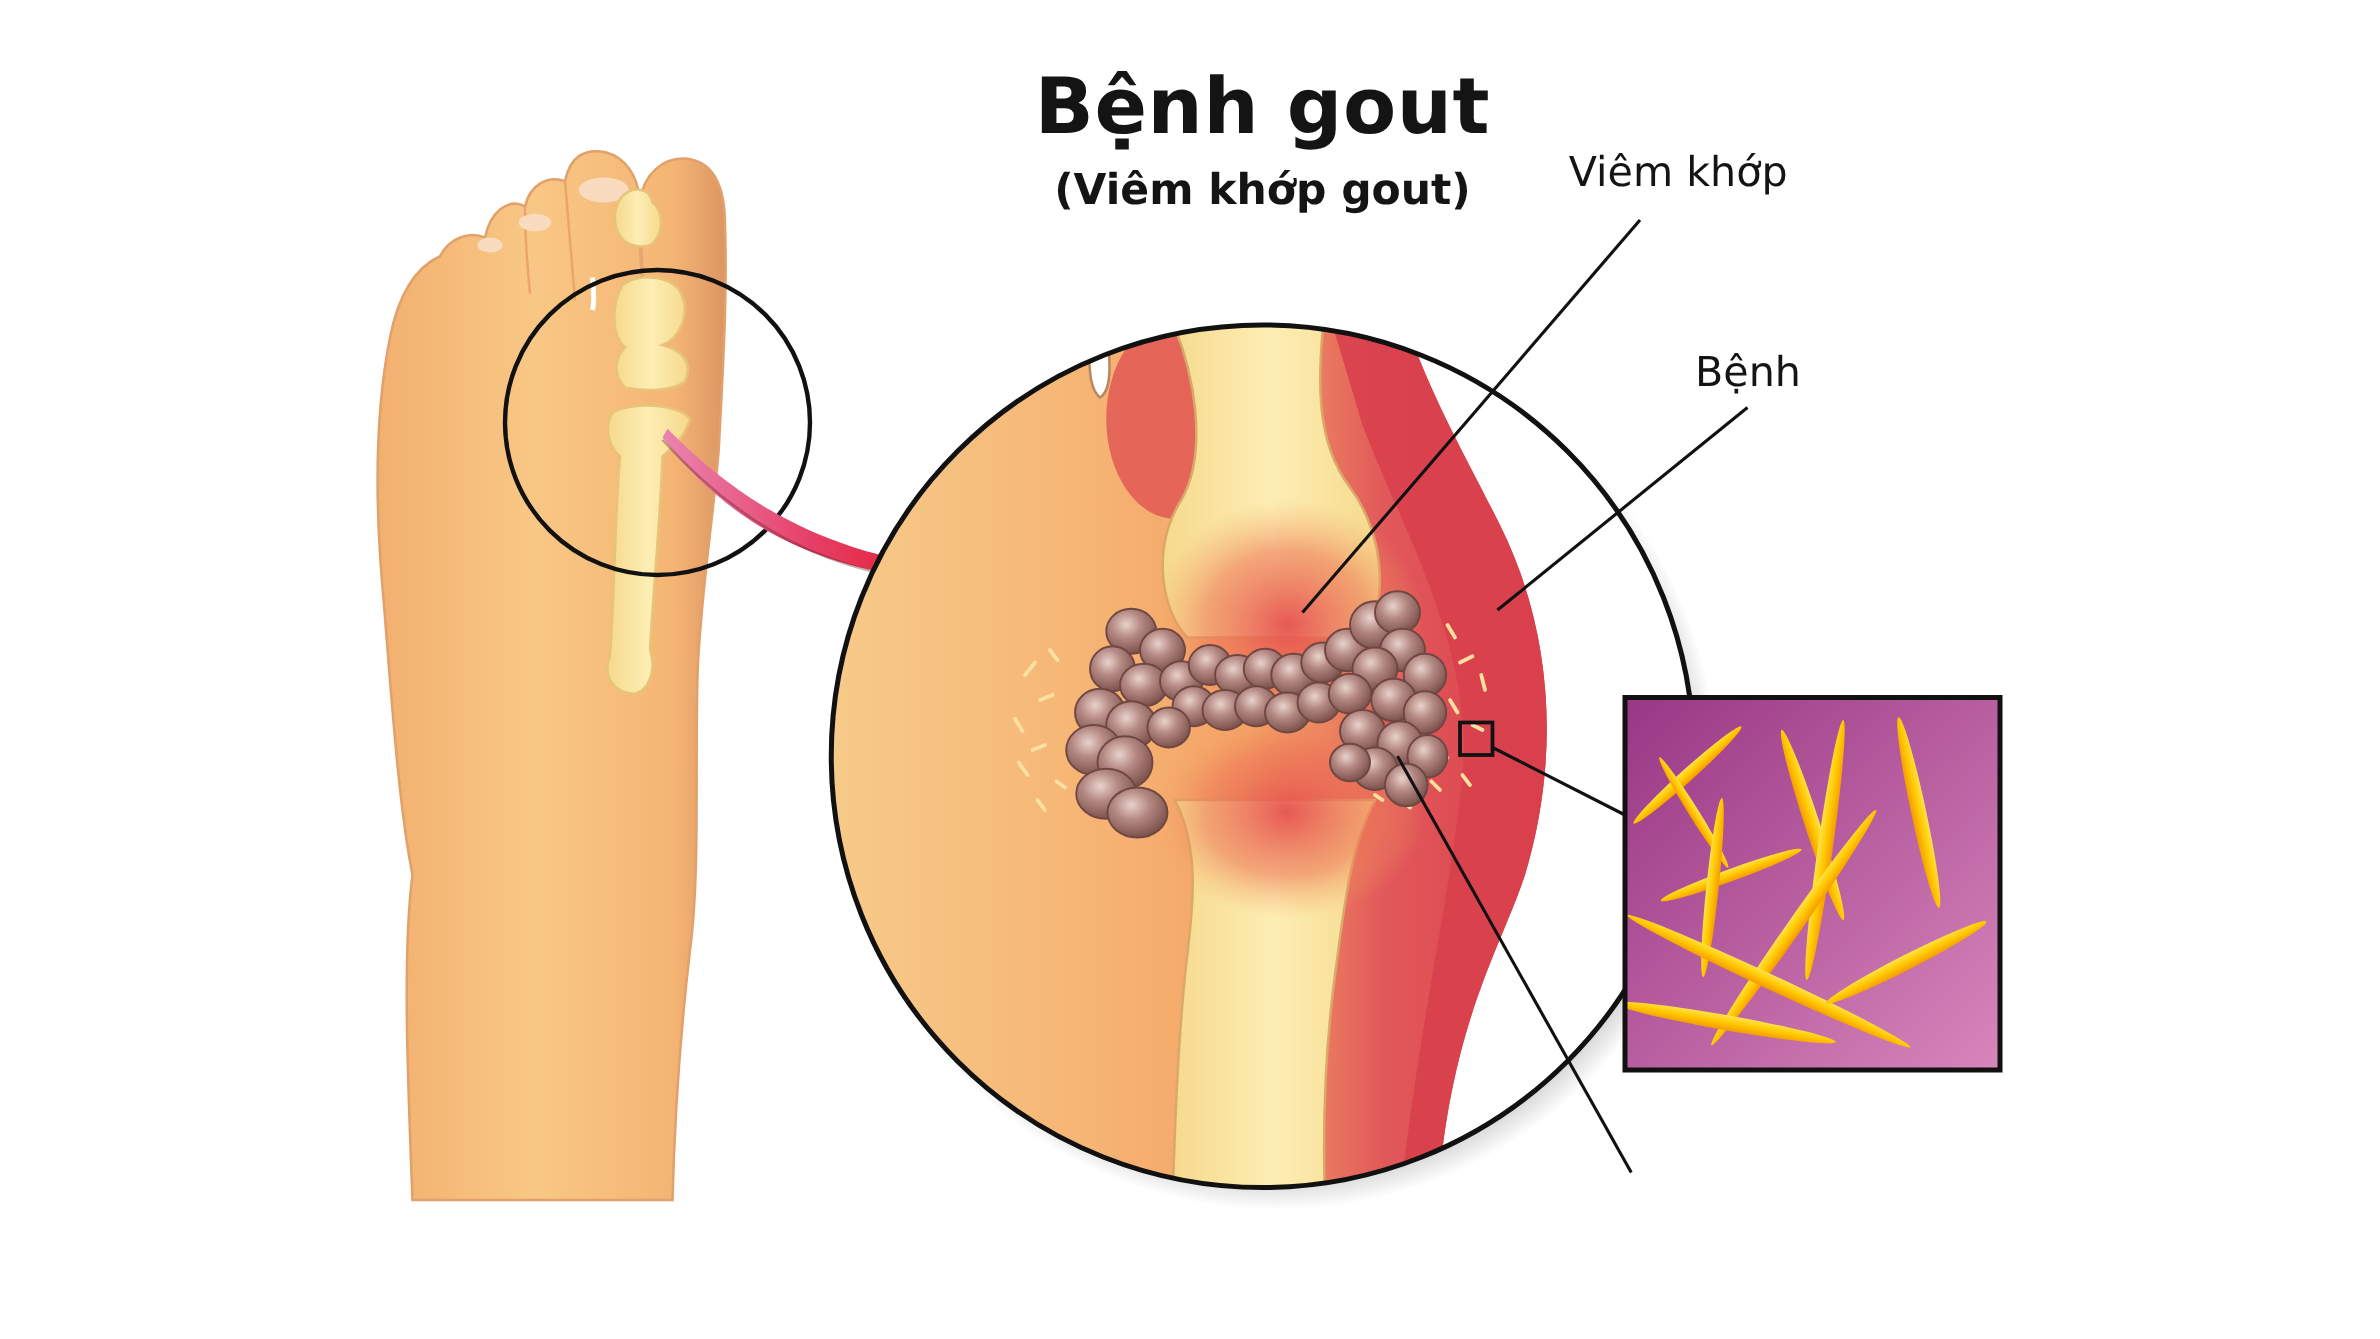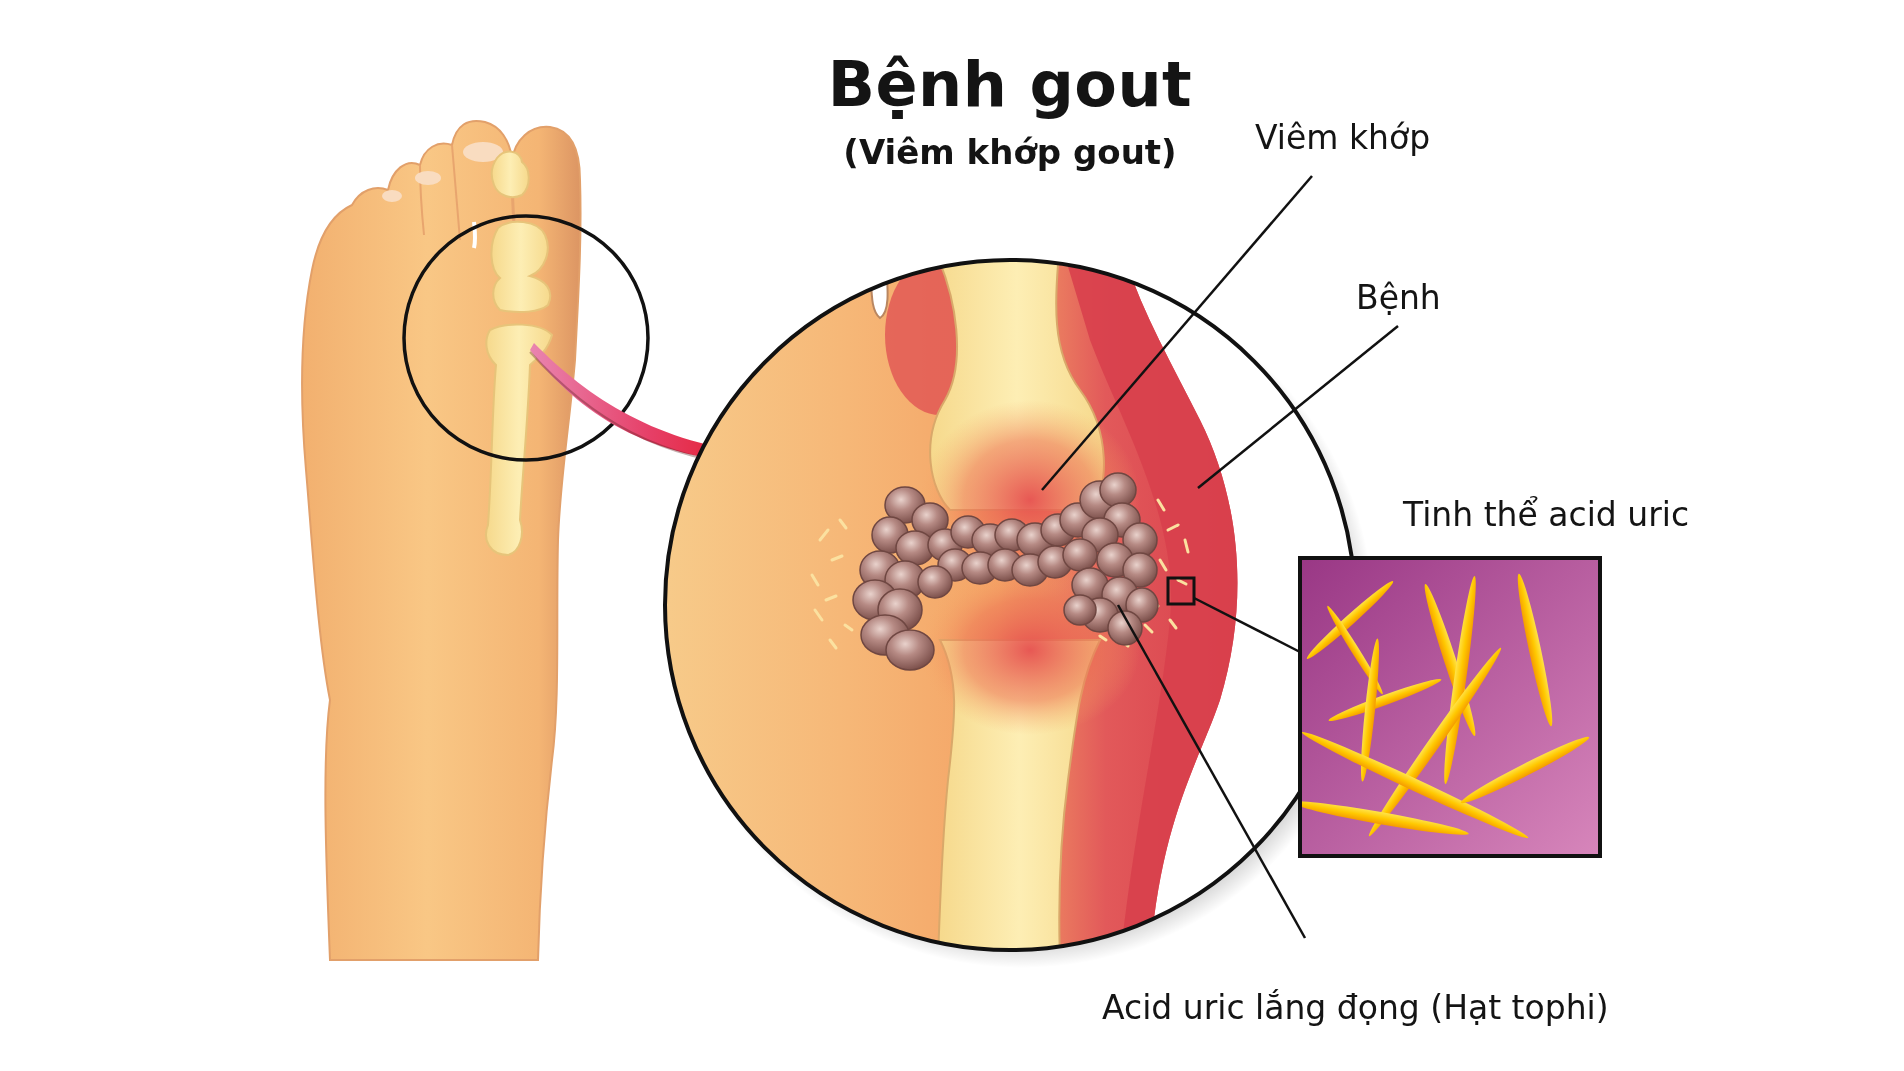--- a/index.html
+++ b/index.html
@@ -225,16 +225,14 @@
       <ellipse cx="1380" cy="818" rx="90" ry="6" transform="rotate(10 1380 818)"></ellipse>
     </g>
     <rect x="1300" y="558" width="300" height="298" fill="none" stroke="#111" stroke-width="4"></rect>
   </g>
 </svg>
 
 <div class="txt title">Bệnh gout</div>
 <div class="txt subtitle">(Viêm khớp gout)</div>
 <div class="txt lbl lbl-joint">Viêm khớp</div>
 <div class="txt lbl lbl-swell">Bệnh</div>
-<div class="txt lbl lbl-crystal">Tinh thể acid uric</div>
-<div class="txt lbl lbl-tophi">Acid uric lắng đọng (Hạt tophi)</div>
 
 </div>
 
 </body></html>

